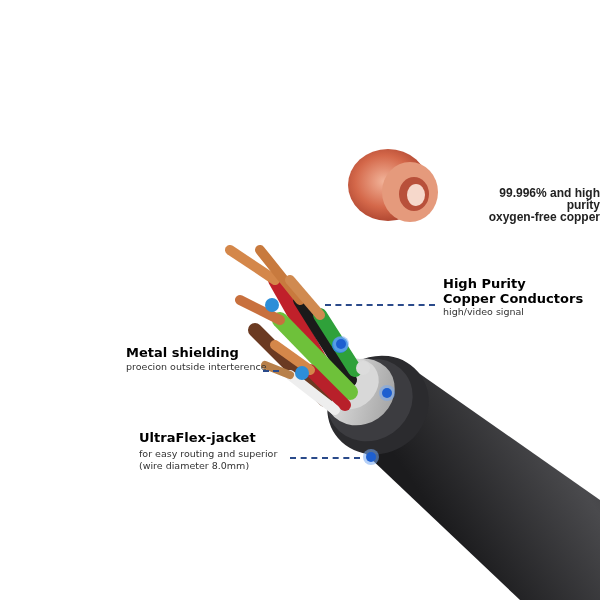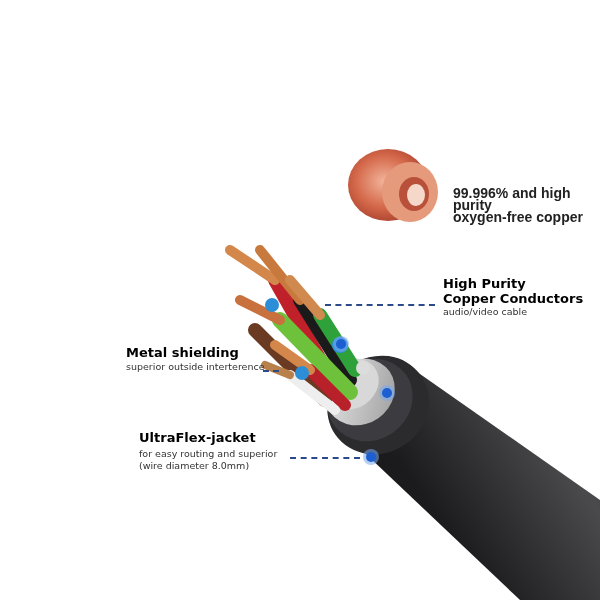--- a/index.html
+++ b/index.html
@@ -1,20 +1,20 @@
 <!DOCTYPE html>
 <html><head>
 <meta charset="utf-8">
 <style>
   html, body { margin:0; padding:0; }
   body { width:600px; height:600px; background:#ffffff; position:relative; overflow:hidden; font-family:"DejaVu Sans", sans-serif; }
   .stage { position:absolute; inset:0; }
   .title { color:#000000; font-weight:bold; font-size:13px; line-height:15px; }
   .desc { color:#333; font-size:9.5px; line-height:12px; }
-  .copper-caption { position:absolute; left:453px; top:187px; font-size:14px; line-height:12px; font-weight:bold; color:#222; font-family:"Liberation Sans", sans-serif; }
+  .copper-caption { position:absolute; left:465px; top:187px; font-size:12px; line-height:12px; font-weight:bold; color:#222; font-family:"Liberation Sans", sans-serif;text-align:right; }
   .label { position:absolute; }
   .dash { position:absolute; border-top:2px dashed #2a4a8a; height:0; }
   .dot { position:absolute; width:10px; height:10px; border-radius:50%; background:#1d5fd0; box-shadow:0 0 0 3px rgba(120,170,240,.55); }
   svg { position:absolute; left:0; top:0; }
 </style>
 </head>
 <body>
 
 <div class="stage">
 
@@ -82,26 +82,26 @@
   <div class="dash" style="left:290px;top:457px;width:70px;"></div>
 
   <div class="copper-caption">
     <div>99.996% and high purity</div>
     <div>oxygen-free copper</div>
   </div>
 
   <div class="label" style="left:443px;top:276px;">
     <div class="title">High Purity</div>
     <div class="title">Copper Conductors</div>
-    <div class="desc">audio/video cable</div>
+    <div class="desc">high/video signal</div>
   </div>
 
   <div class="label" style="left:126px;top:345px;">
     <div class="title">Metal shielding</div>
-    <div class="desc" style="margin-top:1px;">superior outside interterence</div>
+    <div class="desc" style="margin-top:1px;">proecion outside interterence</div>
   </div>
 
   <div class="label" style="left:139px;top:430px;">
     <div class="title">UltraFlex-jacket</div>
     <div class="desc" style="margin-top:3px;">for easy routing and superior</div>
     <div class="desc">(wire diameter 8.0mm)</div>
   </div>
 
 </div>
 

